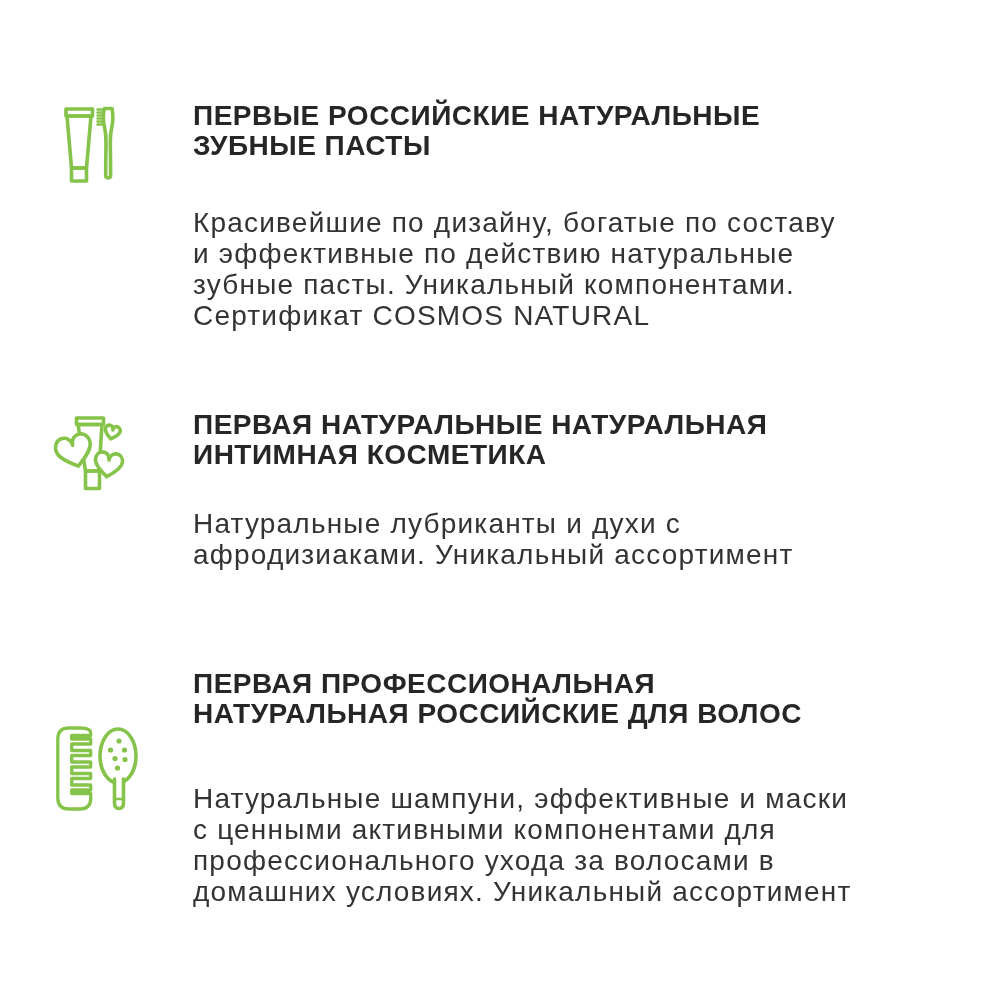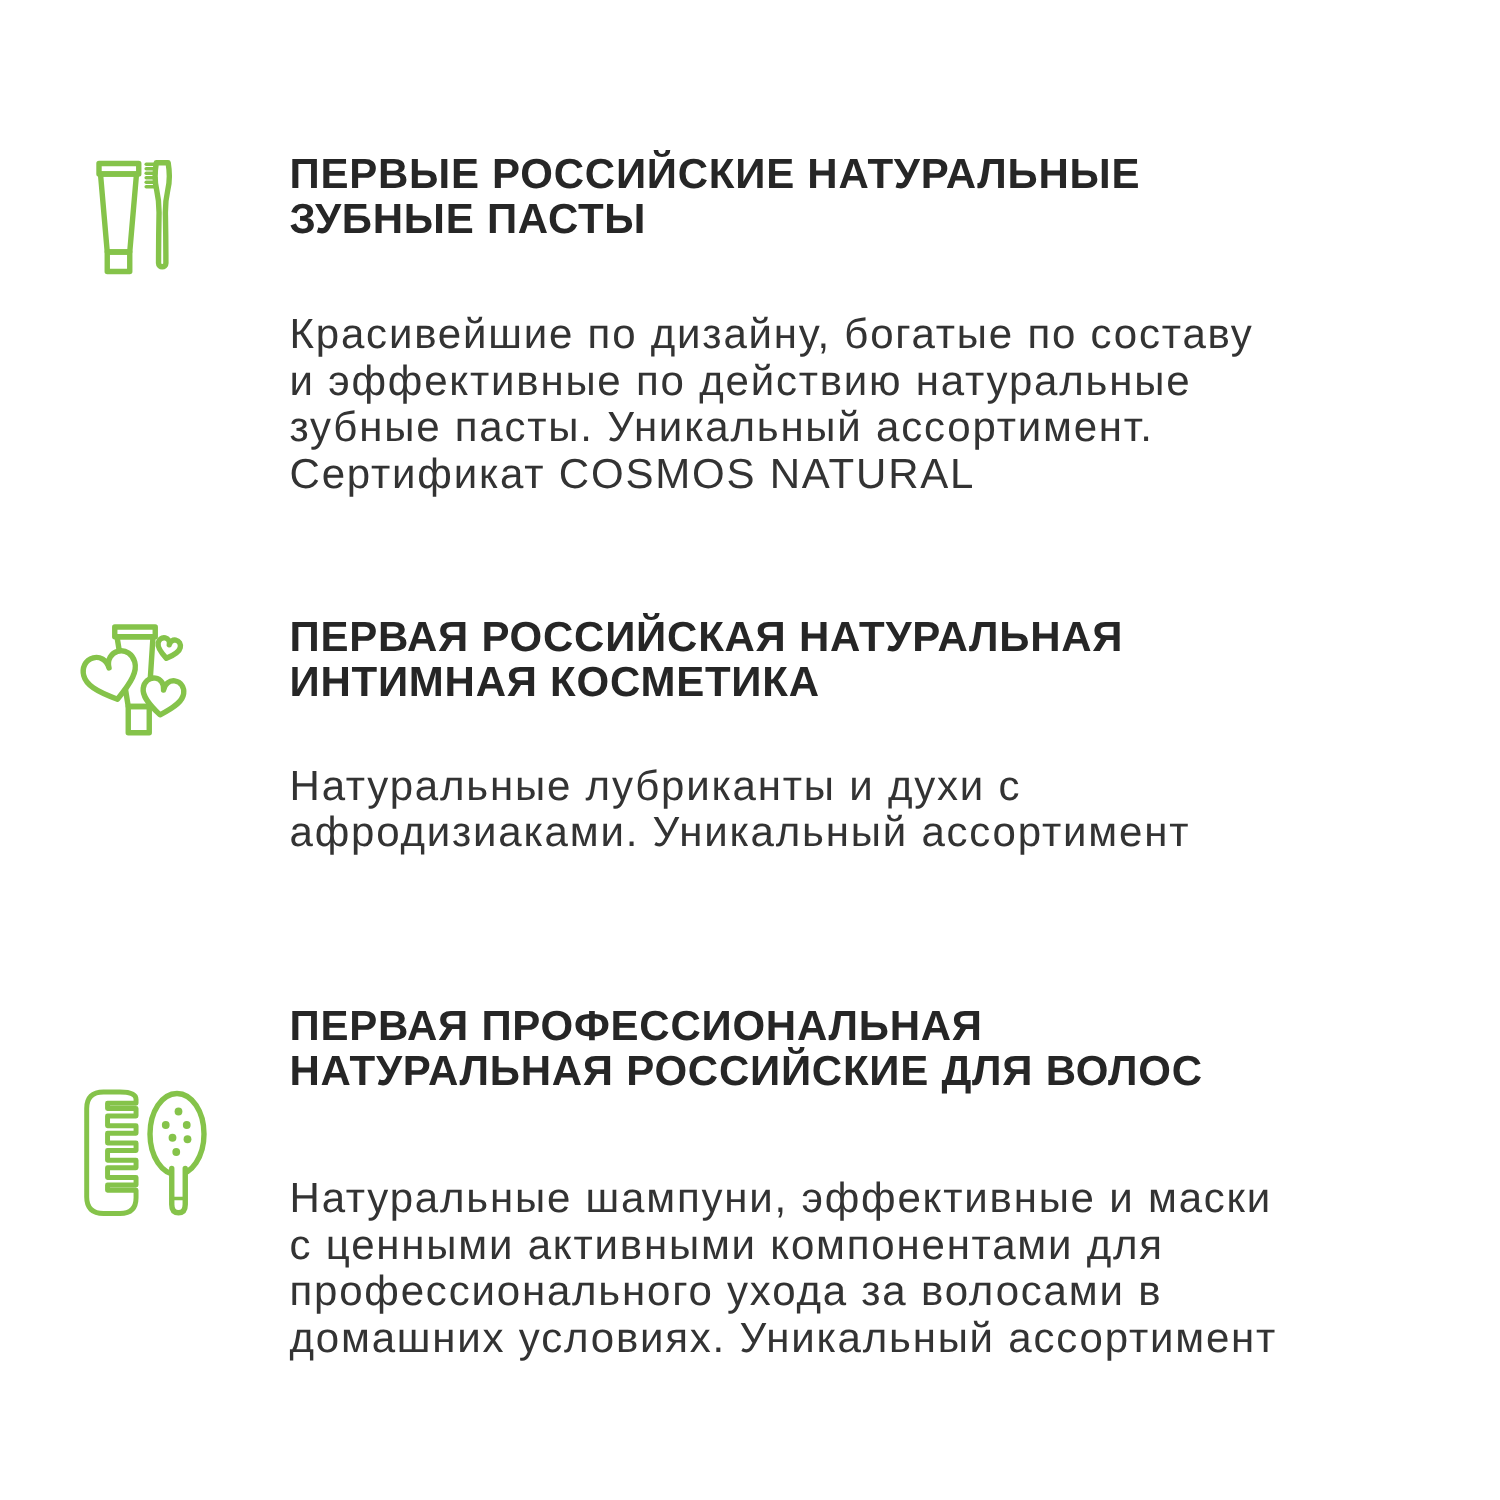--- a/index.html
+++ b/index.html
@@ -55,42 +55,42 @@
         <path d="M 39.2,1.5 C 38.2,7.5 38,14 39.5,20 C 40.8,25.5 41.2,30 41,37
                  C 40.8,48 40.7,58 40.7,68.5 C 40.7,71.6 45.6,71.6 45.6,68.5
                  C 45.6,58 45.5,48 45.3,37 C 45.1,30 45.5,25.5 46.8,20
                  C 48.3,14 48.1,7.5 47.1,1.5 Z"></path>
       </svg>
     </div>
     <h2 class="title" style="left:193px;top:101px">ПЕРВЫЕ РОССИЙСКИЕ НАТУРАЛЬНЫЕ
 ЗУБНЫЕ ПАСТЫ</h2>
     <p class="desc" style="left:193px;top:207px">Красивейшие по дизайну, богатые по составу
 и эффективные по действию натуральные
-зубные пасты. Уникальный ассортимент.
+зубные пасты. Уникальный компонентами.
 Сертификат COSMOS NATURAL</p>
   </section>
 
   <section class="feature">
     <div class="icon" style="left:57px;top:417px;width:67px;height:73px">
       <svg viewBox="0 0 67 73">
         <rect x="19.5" y="1" width="27" height="6.5"></rect>
         <polygon points="21,7.5 45,7.5 42,54 28.5,54"></polygon>
         <rect x="28.5" y="54" width="14" height="17.5"></rect>
         <g transform="translate(-5,14.5) scale(2.2)">
           <path class="occlude" vector-effect="non-scaling-stroke" transform="rotate(-15 10 8.5)" d="M10,6.2 C10,3.6 8.1,2 6.2,2 C3.6,2 2,4.1 2,6.5 C2,9.3 4.2,11.9 10,16 C15.8,11.9 18,9.3 18,6.5 C18,4.1 16.4,2 13.8,2 C11.9,2 10,3.6 10,6.2 Z"></path>
         </g>
         <g transform="translate(46,7) scale(0.94)">
           <path class="occlude" vector-effect="non-scaling-stroke" transform="rotate(12 10 8.5)" d="M10,6.2 C10,3.6 8.1,2 6.2,2 C3.6,2 2,4.1 2,6.5 C2,9.3 4.2,11.9 10,16 C15.8,11.9 18,9.3 18,6.5 C18,4.1 16.4,2 13.8,2 C11.9,2 10,3.6 10,6.2 Z"></path>
         </g>
         <g transform="translate(34.5,32.5) scale(1.7)">
           <path class="occlude" vector-effect="non-scaling-stroke" transform="rotate(8 10 8.5)" d="M10,6.2 C10,3.6 8.1,2 6.2,2 C3.6,2 2,4.1 2,6.5 C2,9.3 4.2,11.9 10,16 C15.8,11.9 18,9.3 18,6.5 C18,4.1 16.4,2 13.8,2 C11.9,2 10,3.6 10,6.2 Z"></path>
         </g>
       </svg>
     </div>
-    <h2 class="title" style="left:193px;top:410px">ПЕРВАЯ РОССИЙСКАЯ НАТУРАЛЬНАЯ
+    <h2 class="title" style="left:193px;top:410px">ПЕРВАЯ НАТУРАЛЬНЫЕ НАТУРАЛЬНАЯ
 ИНТИМНАЯ КОСМЕТИКА</h2>
     <p class="desc" style="left:193px;top:508px">Натуральные лубриканты и духи с
 афродизиаками. Уникальный ассортимент</p>
   </section>
 
   <section class="feature">
     <div class="icon" style="left:57px;top:727px;width:79px;height:83px">
       <svg viewBox="0 0 79 83">
         <path style="stroke-width:3.3" d="M 12,1 H 23 Q 33.7,1 33.7,6 V 8.5 H 14.7 V 12 H 33.7 V 17 H 14.7
                  V 23.5 H 33.7 V 28.5 H 14.7 V 35 H 33.7 V 40 H 14.7

